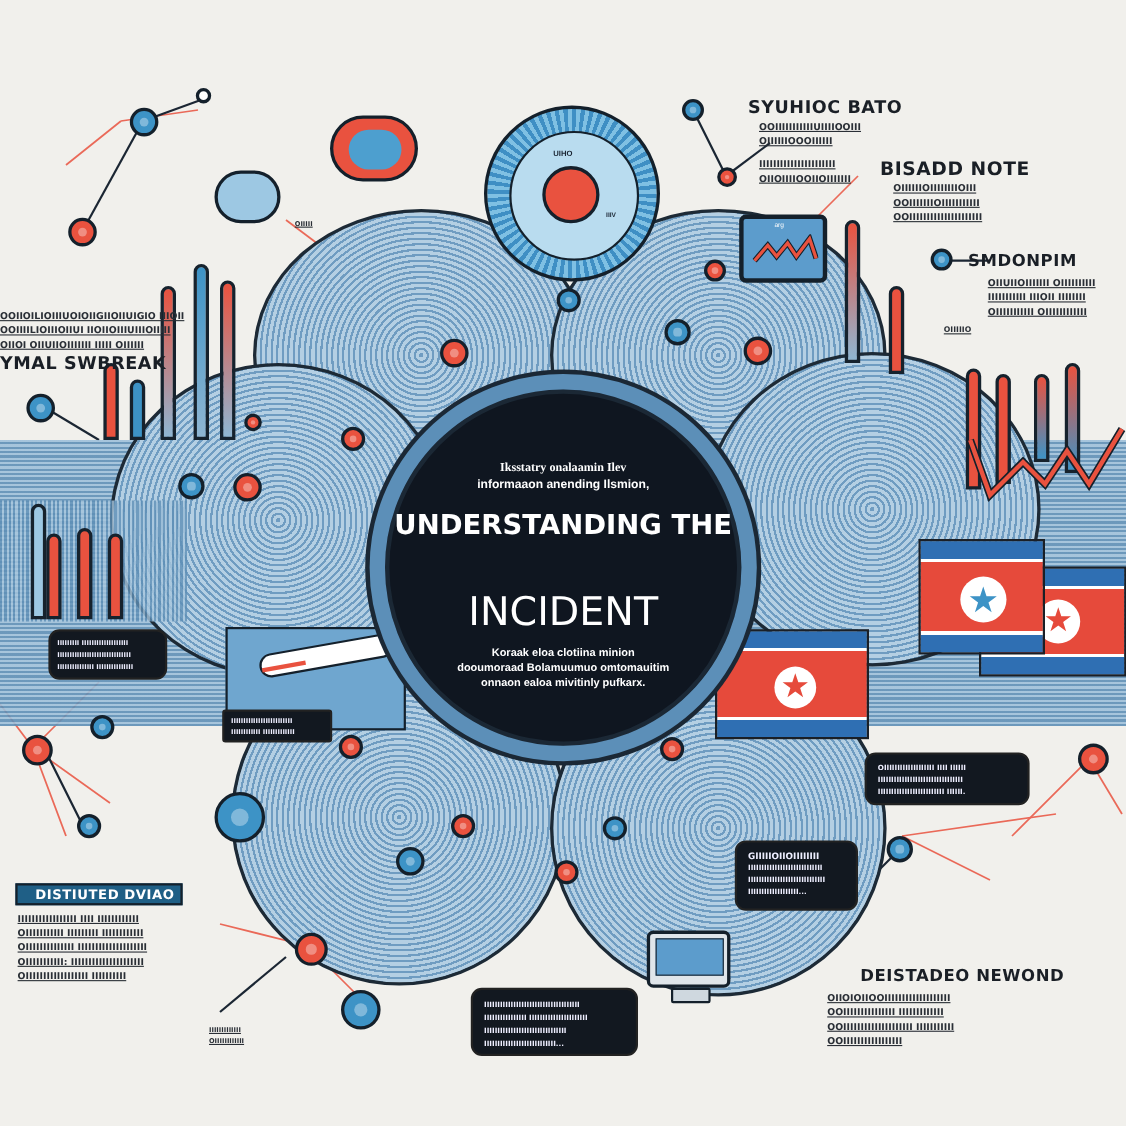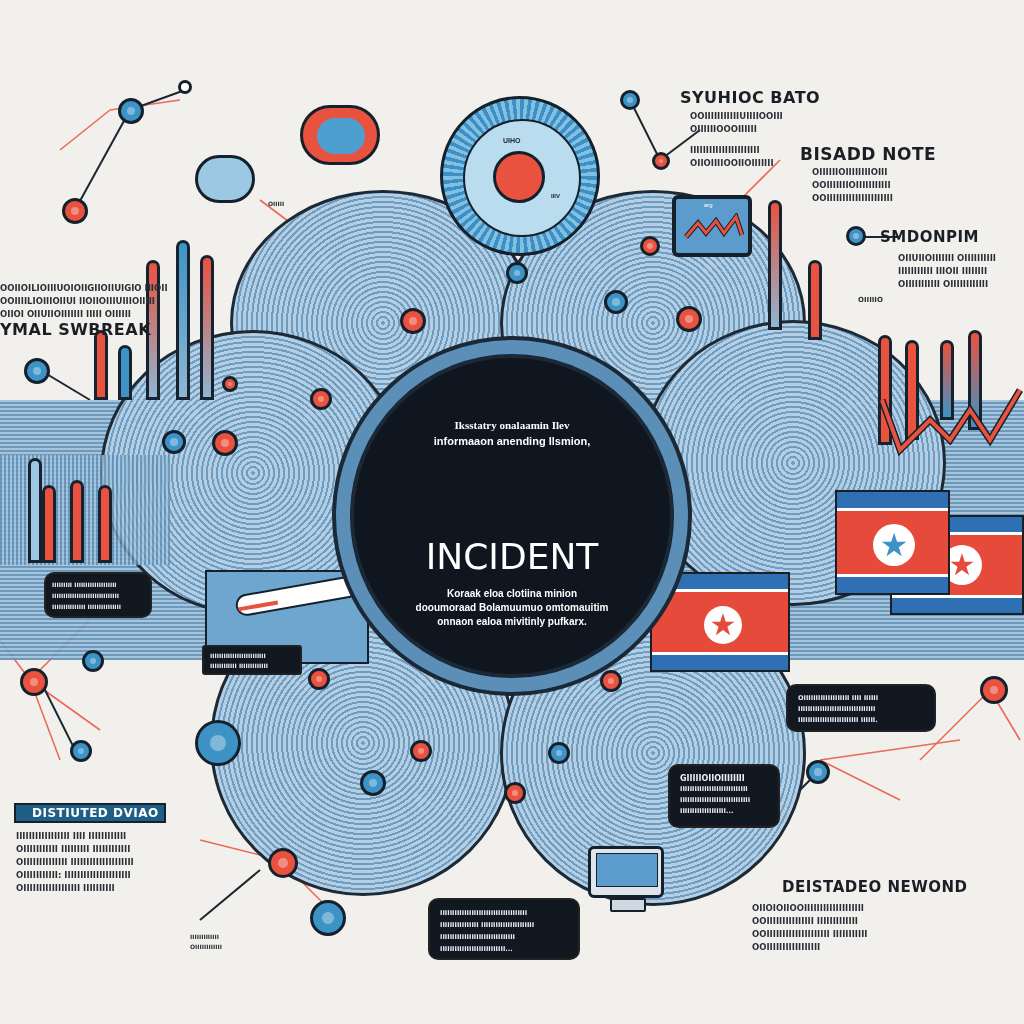--- a/index.html
+++ b/index.html
@@ -7,21 +7,21 @@
   .abs { position:absolute; }
   .stripes { background: repeating-linear-gradient(0deg, #5e8fb6 0 2px, #9ec0da 2px 4px); }
   .stripes-v { background: repeating-linear-gradient(90deg, #5e8fb6 0 2px, #a7c6dd 2px 4px); }
   .petal { border-radius:50%; border:3px solid #1d2a36; background: repeating-radial-gradient(circle at 50% 50%, #6f9cc1 0 2px, #b4cfe3 2px 5px); }
   .node { position:absolute; border-radius:50%; border:3px solid #14202b; box-sizing:border-box; }
   .node.red { background:#e9523f; }
   .node.blue { background:#3d93c6; }
   .node.ring { background:#fff; }
   .node.red::after, .node.blue::after { content:""; position:absolute; left:30%; top:30%; width:40%; height:40%; border-radius:50%; background:rgba(255,255,255,0.35); }
   .label-title { position:absolute; font-weight:bold; color:#1a1f26; letter-spacing:0.5px; white-space:nowrap; font-family:"DejaVu Sans", sans-serif; }
-  .body-text { position:absolute; color:#2a2f36; font-size:8.5px; line-height:13px; font-family:"DejaVu Sans", sans-serif; font-weight:bold; }
+  .body-text { position:absolute; color:#2a2f36; font-size:8.5px; line-height:13px; font-family:"DejaVu Sans", sans-serif; font-weight:bold;text-decoration:underline; }
   .dark-box { position:absolute; background:#121820; border:2px solid #222; border-radius:10px; color:#eef; font-size:8px; line-height:12px; padding:7px 10px; box-sizing:border-box; font-family:"DejaVu Sans", sans-serif; font-weight:bold; }
   .bar { position:absolute; border:3px solid #16222d; border-radius:10px 10px 0 0; box-sizing:border-box; }
   .flag { position:absolute; border:2px solid #1a1f26; box-sizing:border-box; background: linear-gradient(180deg, #2f6fb3 0 16%, #fff 16% 19%, #e64a3b 19% 81%, #fff 81% 84%, #2f6fb3 84% 100%); }
   .flag .emblem { position:absolute; border-radius:50%; background:#fff; display:flex; align-items:center; justify-content:center; }
   .center-circle { position:absolute; left:336px; top:340px; width:352px; height:352px; border-radius:50%; background:#0f1620; border:14px solid #5c8fb8; box-sizing:border-box; box-shadow:0 0 0 4px #1b2835, inset 0 0 0 4px #1b2835; }
   .center-text { position:absolute; left:0; right:0; text-align:center; color:#fff; }
   svg.lines { position:absolute; left:0; top:0; }
 </style>
 </head>
 <body>
@@ -133,20 +133,21 @@
 </div>
 
 <div class="abs" style="left:205px;top:570px;width:160px;height:90px;background:#6fa6cf;border:2px solid #14202b;"></div>
 <div class="abs" style="left:235px;top:585px;width:120px;height:18px;border-radius:12px;background:#fff;border:2px solid #14202b;transform:rotate(-10deg);">
   <div class="abs" style="left:0;top:10px;width:40px;height:4px;background:#e9523f;"></div>
 </div>
 
 <div class="center-circle">
   <div class="center-text" style="top:65px;font-size:11px;font-weight:bold;font-family:Liberation Serif, serif;">Iksstatry onalaamin Ilev</div>
   <div class="center-text" style="top:81px;font-size:11px;font-weight:bold;">informaaon anending Ilsmion,</div>
+  <div class="center-text" style="top:108px;font-size:25px;font-weight:bold;font-family:'DejaVu Sans',sans-serif;">UNDERSTANDING THE</div>
   <div class="center-text" style="top:182px;font-size:36px;font-weight:normal;font-family:'DejaVu Sans',sans-serif;">INCIDENT</div>
   <div class="center-text" style="top:234px;font-size:10px;font-weight:bold;">Koraak eloa clotiina minion</div>
   <div class="center-text" style="top:248px;font-size:10px;font-weight:bold;">dooumoraad Bolamuumuo omtomauitim</div>
   <div class="center-text" style="top:262px;font-size:10px;font-weight:bold;">onnaon ealoa mivitinly pufkarx.</div>
 </div>
 
 <div class="node red" style="left:62px;top:198px;width:26px;height:26px;"></div>
 <div class="node blue" style="left:118px;top:98px;width:26px;height:26px;"></div>
 <div class="node ring" style="left:178px;top:80px;width:14px;height:14px;"></div>
 <div class="node blue" style="left:24px;top:358px;width:26px;height:26px;"></div>

